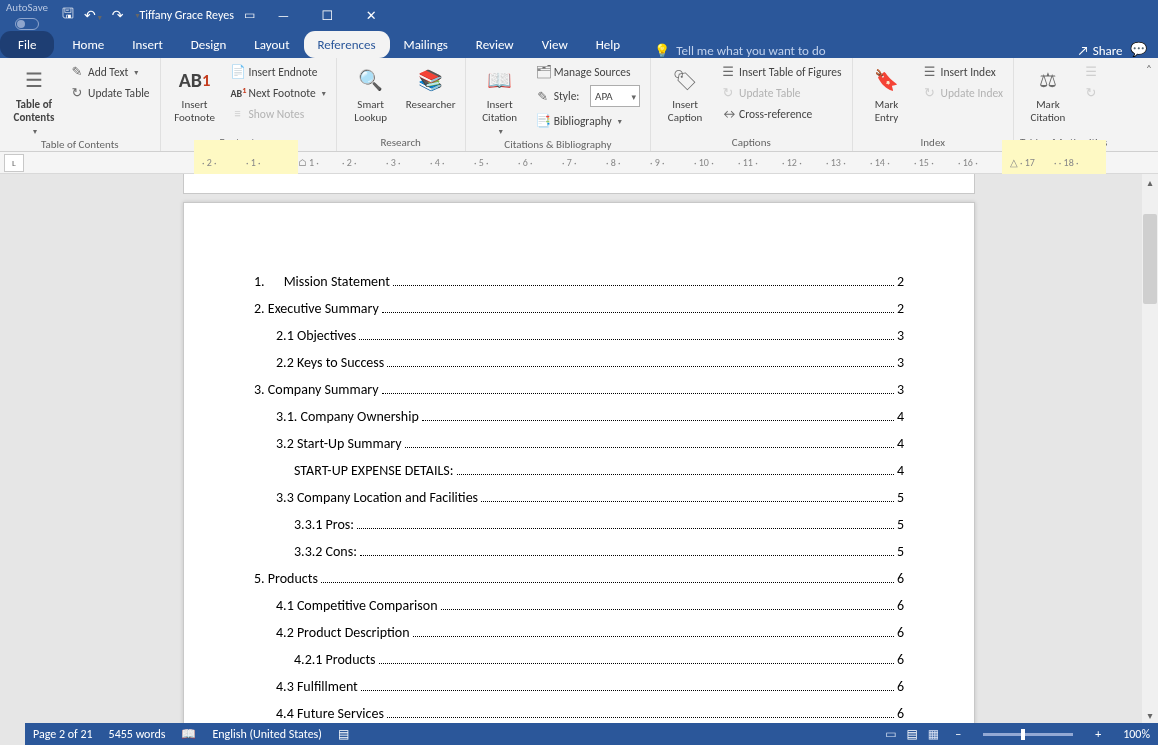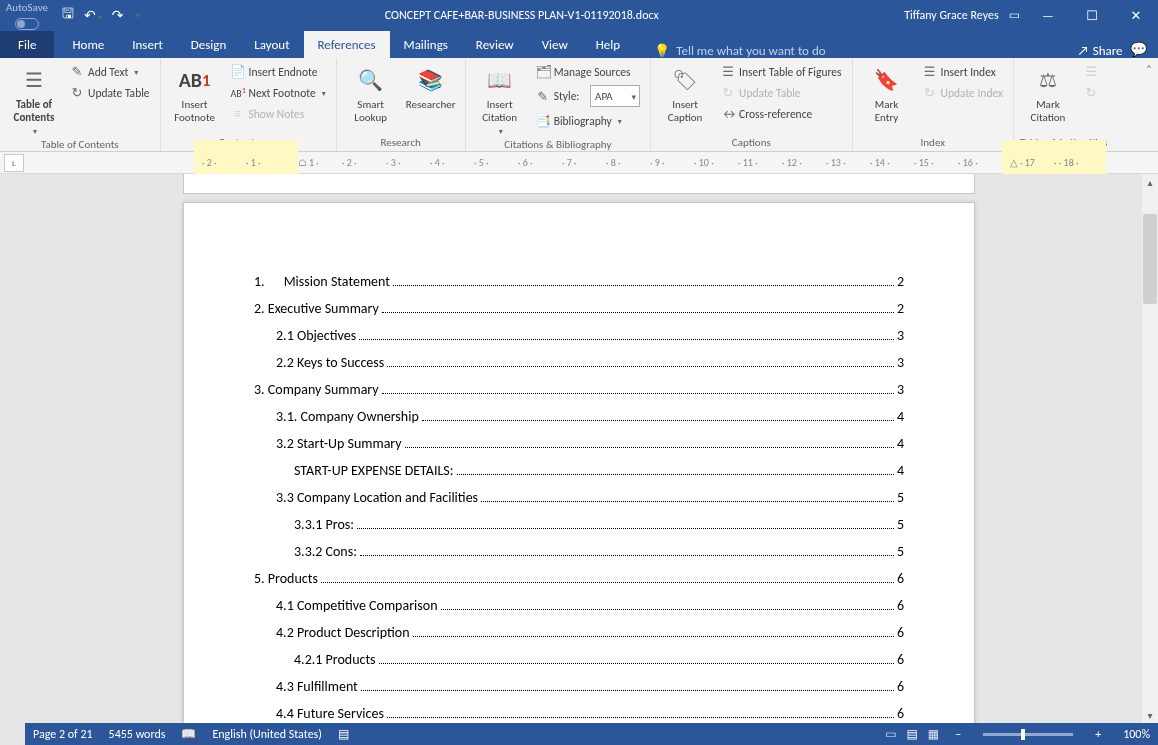--- a/index.html
+++ b/index.html
@@ -12,21 +12,21 @@
   .autosave-toggle::after { content: ""; width: 8px; height: 8px; background: #8ea5cd; border-radius: 50%; position: absolute; top: 1px; left: 1px; }
   .qat { display: flex; align-items: center; gap: 10px; margin-left: 14px; color: #fff; font-size: 14px; }
   .qat .icon { cursor: pointer; }
   .title-text { flex: 1; text-align: center; font-size: 12px; color: #fff; }
   .user-section { display: flex; align-items: center; font-size: 12px; margin-right: 6px; gap: 10px; }
   .window-controls { display: flex; align-items: center; }
   .window-controls div { width: 44px; height: 30px; display: flex; align-items: center; justify-content: center; cursor: pointer; color: #fff; font-size: 13px; }
 
   
   .menubar { height: 28px; background: #2b579a; display: flex; align-items: flex-end; color: #fff; }
-  .menubar .tab { padding: 6px 14px; font-size: 13px; cursor: pointer; }
+  .menubar .tab { padding: 6px 14px; font-size: 13px; cursor: pointer; border-radius: 11px; }
   .menubar .tab.active { background: #f3f3f3; color: #2b579a; }
   .menubar .file-tab { background: #1e3e73; color: #fff; padding: 6px 18px; margin-right: 4px; }
   .tell-me { display: flex; align-items: center; margin-left: 20px; color: #c1d1ec; font-size: 13px; gap: 6px; cursor: text; }
   .tell-me .bulb { font-size: 13px; }
   .menubar .spacer { flex: 1; }
   .share { margin-right: 8px; display: flex; align-items: center; gap: 4px; cursor: pointer; color: #fff; font-size: 13px; }
   .comments-icon { margin-right: 10px; cursor: pointer; font-size: 14px; color: #fff; }
 
   
   .ribbon { background: #f3f3f3; border-bottom: 1px solid #d0d0d0; height: 94px; display: flex; }
@@ -84,21 +84,20 @@
   <div class="autosave">
     <span>AutoSave</span>
     <span class="autosave-toggle"></span>
   </div>
   <div class="qat">
     <span class="icon">🖫</span>
     <span class="icon">↶<span class="dropdown-arrow">▾</span></span>
     <span class="icon">↷</span>
     <span class="icon dropdown-arrow">▾</span>
   </div>
-  <div class="title-text">CONCEPT CAFE+BAR-BUSINESS PLAN-V1-01192018.docx</div>
   <div class="user-section">
     <span>Tiffany Grace Reyes</span>
     <span>▭</span>
   </div>
   <div class="window-controls">
     <div>—</div>
     <div>☐</div>
     <div>✕</div>
   </div>
 </div>
@@ -157,21 +156,21 @@
         <div class="icon-box" style="font-weight:bold; color:#444;">AB<sup style="color:#c43b1d;">1</sup></div>
         <span style="white-space:pre-line;">Insert
 Footnote</span>
       </div>
       <div class="small-btns">
         <div class="small-btn">
             <span class="sicon">📄</span>
             <span>Insert Endnote</span>
           </div>
         <div class="small-btn">
-            <span class="sicon" style="font-size:10px; font-weight:normal; color:#444;">AB<sup style="color:#c43b1d;">1</sup></span>
+            <span class="sicon" style="font-size:10px; font-weight:bold; color:#444;">AB<sup style="color:#c43b1d;">1</sup></span>
             <span>Next Footnote</span>
             <span class="dropdown-arrow">▾</span>
           </div>
         <div class="small-btn disabled">
             <span class="sicon">≡</span>
             <span>Show Notes</span>
           </div>
       </div>
     </div>
     <div class="group-label"><span>Footnotes</span><span class="launcher">↘</span></div>

